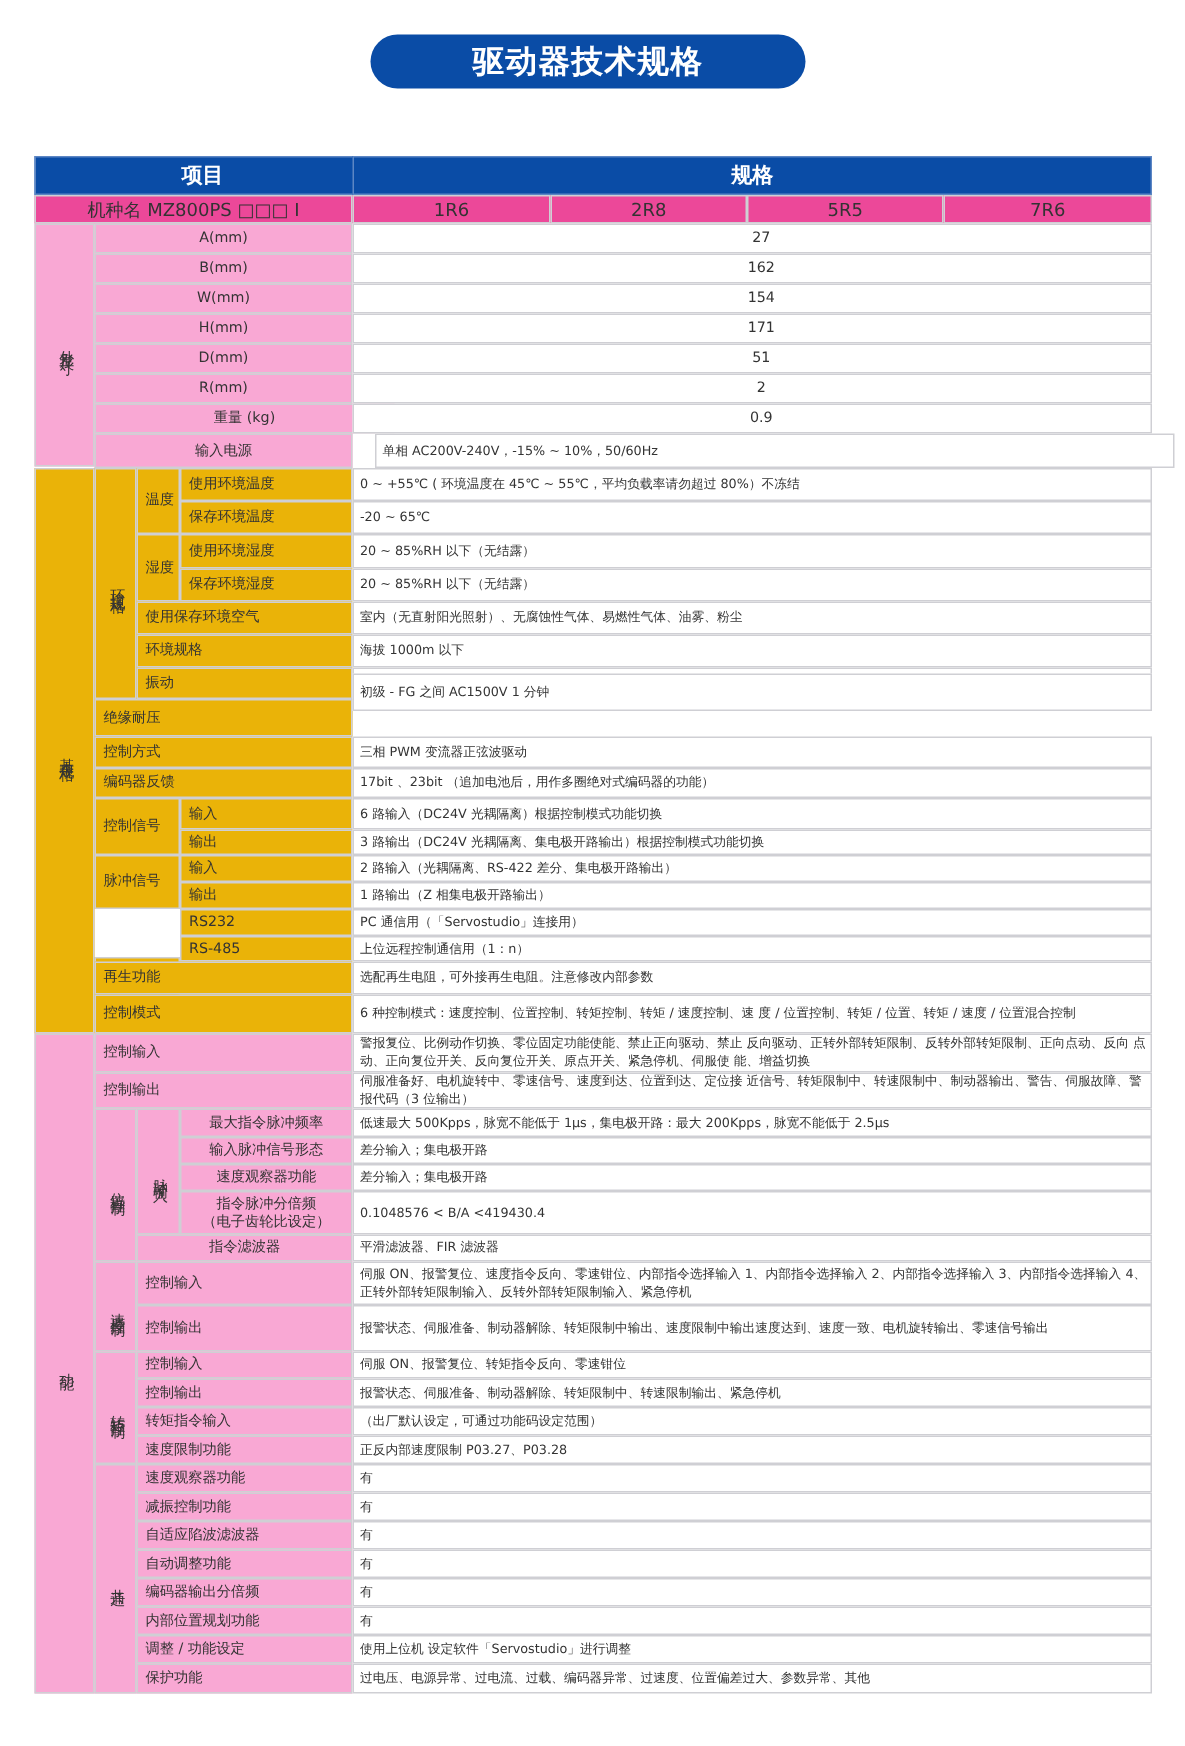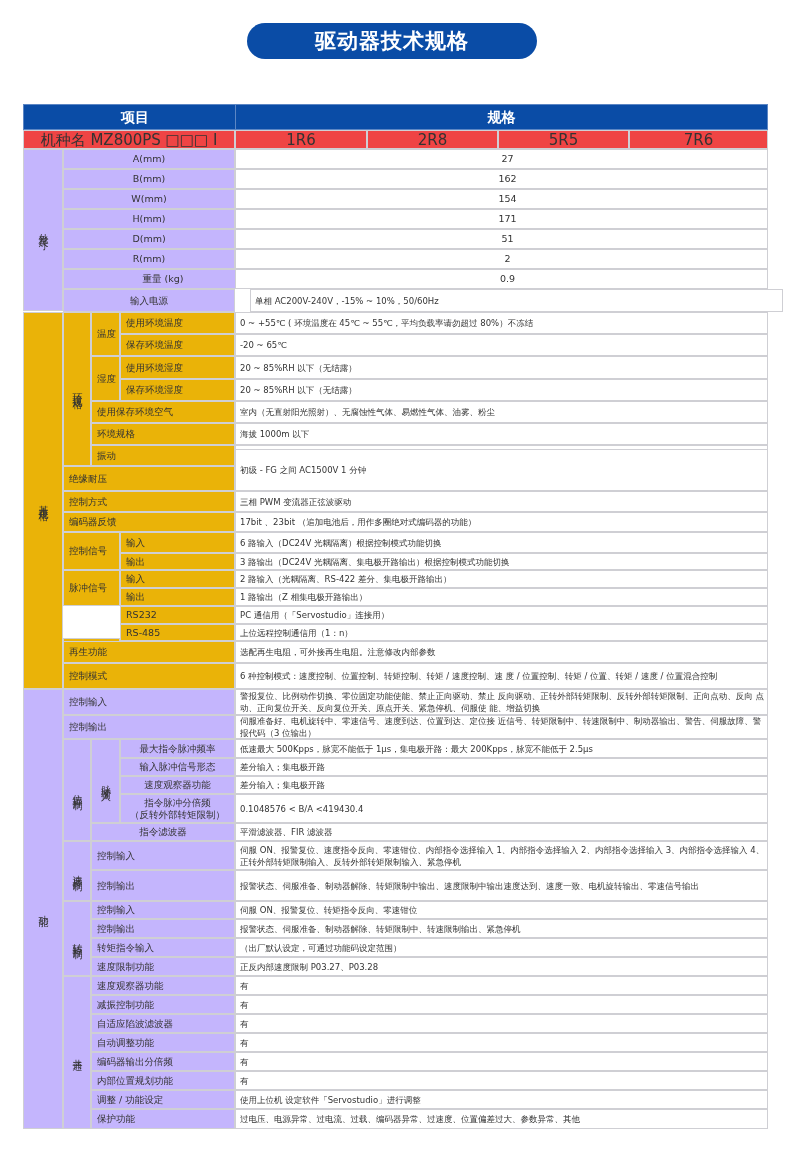--- a/index.html
+++ b/index.html
@@ -4,22 +4,22 @@
 <style>
   html, body { margin:0; padding:0; background:#ffffff; }
   body { width:790px; height:1164px; position:relative; overflow:hidden;
          font-family:"DejaVu Sans","Liberation Sans",sans-serif; color:#333; }
   .title-pill { position:absolute; left:247px; top:23px; width:290px; height:36px;
     background:#0a4ca6; border-radius:18px; color:#fff; font-size:21px; font-weight:bold;
     display:flex; align-items:center; justify-content:center; letter-spacing:1px; }
   .cell { position:absolute; box-sizing:border-box; border:1px solid #cfcfd4;
     display:flex; align-items:center; font-size:9.5px; line-height:12px; overflow:hidden; }
   .hdr { background:#0a4ca6; color:#fff; font-size:14px; font-weight:bold; justify-content:center; border-color:#5c86c4; }
-  .model { background:#ef4444; justify-content:center; font-size:15px; }
-  .lbl-blue { background:#c4b5fd; }
+  .model { background:#ec4899; justify-content:center; font-size:12px; }
+  .lbl-blue { background:#f9a8d4; }
   .lbl-lav { background:#eab308; }
   .val { background:#fff; padding-left:4px; font-size:8.5px; }
   .val.center { justify-content:center; padding-left:12px; font-size:9.5px; }
   .center { justify-content:center; text-align:center; }
   .left { justify-content:flex-start; padding-left:5px; }
   .vert { writing-mode:vertical-rl; text-orientation:upright; letter-spacing:2px; justify-content:center; font-size:10px; }
 </style>
 </head>
 <body>
 
@@ -69,21 +69,21 @@
   <div class="cell lbl-lav left" style="left:120px;top:379px;width:115px;height:22px;">保存环境湿度</div>
   <div class="cell val" style="left:235px;top:379px;width:533px;height:22px;">20 ~ 85%RH 以下（无结露）</div>
   <div class="cell lbl-lav left" style="left:91px;top:401px;width:144px;height:22px;text-align:right;">使用保存环境空气</div>
   <div class="cell val" style="left:235px;top:401px;width:533px;height:22px;">室内（无直射阳光照射）、无腐蚀性气体、易燃性气体、油雾、粉尘</div>
   <div class="cell lbl-lav left" style="left:91px;top:423px;width:144px;height:22px;">环境规格</div>
   <div class="cell val" style="left:235px;top:423px;width:533px;height:22px;">海拔 1000m 以下</div>
   <div class="cell lbl-lav left" style="left:91px;top:445px;width:144px;height:21px;">振动</div>
   <div class="cell val" style="left:235px;top:445px;width:533px;height:21px;">5.8m/s² （0.6G）以下 10 ~ 60Hz（共振频率时不可连续使用）</div>
 
   <div class="cell lbl-lav left" style="left:63px;top:466px;width:172px;height:25px;">绝缘耐压</div>
-  <div class="cell val" style="left:235px;top:449px;width:533px;height:42px;">初级 - FG 之间 AC1500V 1 分钟</div>
+  <div class="cell val" style="left:235px;top:449px;width:533px;height:25px;">初级 - FG 之间 AC1500V 1 分钟</div>
   <div class="cell lbl-lav left" style="left:63px;top:491px;width:172px;height:21px;">控制方式</div>
   <div class="cell val" style="left:235px;top:491px;width:533px;height:21px;">三相 PWM 变流器正弦波驱动</div>
   <div class="cell lbl-lav left" style="left:63px;top:512px;width:172px;height:20px;">编码器反馈</div>
   <div class="cell val" style="left:235px;top:512px;width:533px;height:20px;">17bit 、23bit （追加电池后，用作多圈绝对式编码器的功能）</div>
 
   <div class="cell lbl-lav left" style="left:63px;top:532px;width:57px;height:38px;">控制信号</div>
   <div class="cell lbl-lav left" style="left:120px;top:532px;width:115px;height:21px;">输入</div>
   <div class="cell val" style="left:235px;top:532px;width:533px;height:21px;">6 路输入（DC24V 光耦隔离）根据控制模式功能切换</div>
   <div class="cell lbl-lav left" style="left:120px;top:553px;width:115px;height:17px;">输出</div>
   <div class="cell val" style="left:235px;top:553px;width:533px;height:17px;">3 路输出（DC24V 光耦隔离、集电极开路输出）根据控制模式功能切换</div>
@@ -115,21 +115,21 @@
   <div class="cell lbl-blue vert" style="left:63px;top:739px;width:28px;height:102px;">位置控制</div>
   <div class="cell lbl-blue vert" style="left:91px;top:739px;width:29px;height:84px;">脉冲输入</div>
   <div class="cell lbl-blue center" style="left:120px;top:739px;width:115px;height:19px;">最大指令脉冲频率</div>
   <div class="cell val" style="left:235px;top:739px;width:533px;height:19px;">低速最大 500Kpps，脉宽不能低于 1μs，集电极开路：最大 200Kpps，脉宽不能低于 2.5μs</div>
   <div class="cell lbl-blue center" style="left:120px;top:758px;width:115px;height:18px;">输入脉冲信号形态</div>
   <div class="cell val" style="left:235px;top:758px;width:533px;height:18px;">差分输入；集电极开路</div>
   <div class="cell lbl-blue center" style="left:120px;top:776px;width:115px;height:18px;">速度观察器功能</div>
   <div class="cell val" style="left:235px;top:776px;width:533px;height:18px;">差分输入；集电极开路</div>
   <div class="cell lbl-blue center" style="left:120px;top:794px;width:115px;height:29px;flex-direction:column;">
     <span>指令脉冲分倍频</span>
-    <span>（反转外部转矩限制）</span>
+    <span>（电子齿轮比设定）</span>
   </div>
   <div class="cell val" style="left:235px;top:794px;width:533px;height:29px;">0.1048576 &lt; B/A &lt;419430.4</div>
   <div class="cell lbl-blue center" style="left:91px;top:823px;width:144px;height:18px;">指令滤波器</div>
   <div class="cell val" style="left:235px;top:823px;width:533px;height:18px;">平滑滤波器、FIR 滤波器</div>
 
   <div class="cell lbl-blue vert" style="left:63px;top:841px;width:28px;height:60px;">速度控制</div>
   <div class="cell lbl-blue left" style="left:91px;top:841px;width:144px;height:29px;">控制输入</div>
   <div class="cell val" style="left:235px;top:841px;width:533px;height:29px;">伺服 ON、报警复位、速度指令反向、零速钳位、内部指令选择输入 1、内部指令选择输入 2、内部指令选择输入 3、内部指令选择输入 4、正转外部转矩限制输入、反转外部转矩限制输入、紧急停机</div>
   <div class="cell lbl-blue left" style="left:91px;top:870px;width:144px;height:31px;">控制输出</div>
   <div class="cell val" style="left:235px;top:870px;width:533px;height:31px;">报警状态、伺服准备、制动器解除、转矩限制中输出、速度限制中输出速度达到、速度一致、电机旋转输出、零速信号输出</div>

